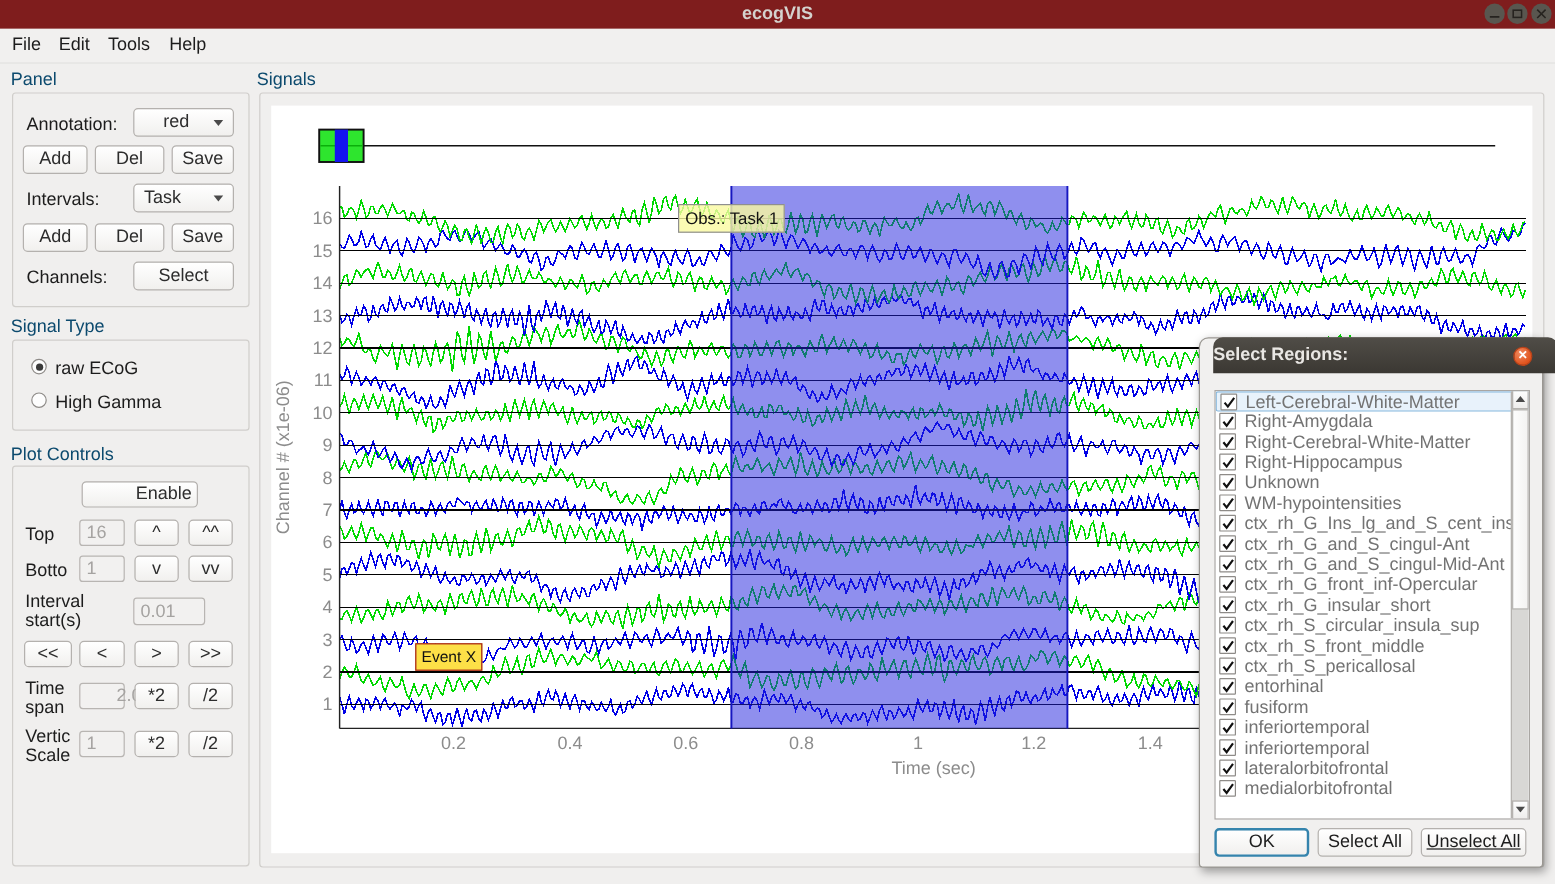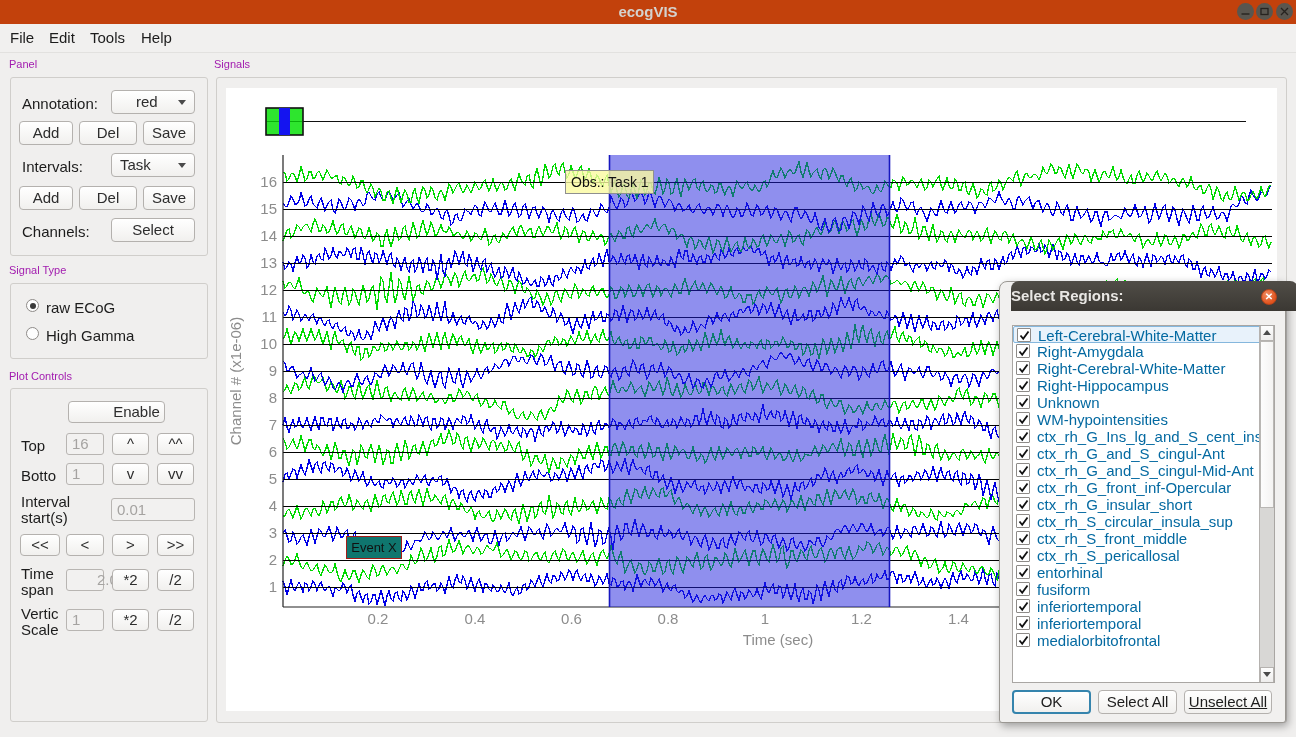--- a/index.html
+++ b/index.html
@@ -1,36 +1,36 @@
 <!DOCTYPE html>
 <html><head><meta charset="utf-8"><style>
 *{margin:0;padding:0;box-sizing:border-box;}
 html,body{width:1296px;height:737px;overflow:hidden;}
 body{font-family:"Liberation Sans",sans-serif;background:#f0efee;position:relative;}
 .abs{position:absolute;}
-.titlebar{position:absolute;left:0;top:0;width:1296px;height:24px;background:#c2410c;}
+.titlebar{position:absolute;left:0;top:0;width:1296px;height:24px;background:#7f1d1d;}
 .title{position:absolute;left:0;top:0;width:100%;text-align:center;color:#d4d2ce;font-size:15px;font-weight:bold;line-height:23px;}
 .winbtn{position:absolute;top:3px;width:17px;height:17px;border-radius:50%;background:#59564f;}
 .menubar{position:absolute;left:0;top:24px;width:1296px;height:29px;background:#f1f0ef;border-bottom:1px solid #e2e1df;color:#1c1c1c;font-size:15px;}
 .menubar span{position:absolute;top:5px;}
-.glabel{position:absolute;font-size:11px;color:#a21caf;}
+.glabel{position:absolute;font-size:15px;color:#0c4a6e;}
 .gbox{position:absolute;border:1px solid #d0cecb;border-radius:3px;background:#f0efee;}
 .btn{position:absolute;background:linear-gradient(#ffffff,#f1f0ee);border:1px solid #b4b1ae;border-radius:4px;font-size:15px;color:#2d2d2d;text-align:center;font-family:"Liberation Sans",sans-serif;}
 .inp{position:absolute;background:#f2f1f0;border:1px solid #b8b5b2;border-radius:3px;font-size:15px;color:#a5a3a1;padding-left:5px;}
 .lbl{position:absolute;font-size:15px;color:#1c1c1c;}
 .combo .arr{position:absolute;right:8px;top:50%;margin-top:-2px;width:0;height:0;border-left:4px solid transparent;border-right:4px solid transparent;border-top:5px solid #4a4a4a;}
 .radio{position:absolute;width:13px;height:13px;border-radius:50%;border:1px solid #8e8b88;background:#fdfdfd;}
 .radio.sel:after{content:"";position:absolute;left:2.5px;top:2.5px;width:6px;height:6px;border-radius:50%;background:#3a3a3a;}
 .tooltip{position:absolute;left:565px;top:170px;width:89px;height:24px;background:rgba(250,250,160,0.8);border:1px solid #8f8f8f;font-size:14px;color:#111;line-height:22px;padding-left:5px;white-space:nowrap;}
-.eventx{position:absolute;left:346px;top:536px;width:56px;height:23px;background:#0f766e;border:1px solid #a41c18;font-size:13px;color:#111;line-height:21px;text-align:center;}
+.eventx{position:absolute;left:346px;top:536px;width:56px;height:23px;background:#fde047;border:1px solid #a41c18;font-size:13px;color:#111;line-height:21px;text-align:center;}
 .dialog{position:absolute;left:999px;top:281px;width:287px;height:442px;background:#f1f0ef;border:1px solid #9a9792;border-radius:8px 8px 3px 3px;box-shadow:2px 3px 8px rgba(0,0,0,0.35);}
 .dtitle{position:absolute;left:-1px;top:-1px;width:287px;height:30px;background:linear-gradient(#504d47,#3b3833);border-radius:8px 8px 0 0;color:#e9e7e4;font-weight:bold;font-size:15px;line-height:29px;margin-left:12px;}
 .dclose{position:absolute;right:8px;top:7px;width:16px;height:16px;border-radius:50%;background:radial-gradient(circle at 35% 30%,#f08a60,#e0521c 72%);border:1px solid #b8431a;color:#fff;font-size:10px;line-height:14px;text-align:center;font-weight:bold;}
 .dlist{position:absolute;left:12px;top:43px;width:263px;height:358px;background:#fff;border:1px solid #a9a6a3;overflow:hidden;}
-.drow{position:relative;height:17px;font-size:15px;color:#0369a1;white-space:nowrap;line-height:17px;}
+.drow{position:relative;height:17px;font-size:15px;color:#737373;white-space:nowrap;line-height:17px;}
 .drow .cb{position:absolute;left:3px;top:1px;width:14px;height:14px;border:1px solid #8e8b88;background:#fff;border-radius:1px;}
 .drow .tx{position:absolute;left:24px;top:0;}
 .drow.hl{background:#e8f2fb;border:1px solid #85b7dd;border-radius:2px;}
 .drow.hl .cb{top:0.5px;}
 .drow.hl .tx{top:0;}
 .dbtn{position:absolute;background:linear-gradient(#ffffff,#f1f0ee);border:1px solid #b4b1ae;border-radius:4px;font-size:15px;color:#1d1d1d;text-align:center;height:24px;line-height:22px;top:408px;}
 .sbar{position:absolute;right:0;top:0;width:15px;height:356px;background:#d8d7d5;border-left:1px solid #b5b2af;}
 .sthumb{position:absolute;left:0;top:15px;width:14px;height:167px;background:linear-gradient(90deg,#fdfdfd,#f4f3f2);border:1px solid #b9b7b4;}
 .sbtn{position:absolute;left:0;width:14px;height:16px;background:linear-gradient(#fdfdfd,#eeedec);border:1px solid #b5b2af;text-align:center;}
 .sbtn svg{display:block;margin:4px auto 0;}
@@ -88,21 +88,21 @@
 <div class="btn" style="left:68px;top:401px;width:97px;height:22px;line-height:20px;padding-left:40px;">Enable</div>
 <div class="lbl" style="left:21px;top:437px;">Top</div>
 <div class="inp" style="left:66px;top:433px;width:38px;height:22px;line-height:20px;">16</div>
 <div class="btn" style="left:112px;top:433px;width:37px;height:22px;line-height:20px;">^</div>
 <div class="btn" style="left:157px;top:433px;width:37px;height:22px;line-height:20px;">^^</div>
 <div class="lbl" style="left:21px;top:467px;">Botto</div>
 <div class="inp" style="left:66px;top:463px;width:38px;height:22px;line-height:20px;">1</div>
 <div class="btn" style="left:112px;top:463px;width:37px;height:22px;line-height:20px;">v</div>
 <div class="btn" style="left:157px;top:463px;width:37px;height:22px;line-height:20px;">vv</div>
 <div class="lbl" style="left:21px;top:494px;line-height:16px;">Interval<br>start(s)</div>
-<div class="inp" style="left:111px;top:498px;width:84px;height:23px;line-height:21px;">0.01</div>
+<div class="inp" style="left:111px;top:498px;width:60px;height:23px;line-height:21px;">0.01</div>
 <div class="btn" style="left:20px;top:534px;width:40px;height:22px;line-height:20px;">&lt;&lt;</div>
 <div class="btn" style="left:66px;top:534px;width:38px;height:22px;line-height:20px;">&lt;</div>
 <div class="btn" style="left:112px;top:534px;width:37px;height:22px;line-height:20px;">&gt;</div>
 <div class="btn" style="left:157px;top:534px;width:37px;height:22px;line-height:20px;">&gt;&gt;</div>
 <div class="lbl" style="left:21px;top:566px;line-height:16px;">Time<br>span</div>
 <div class="inp" style="left:66px;top:569px;width:38px;height:22px;line-height:20px;padding-left:30px;">2.0</div>
 <div class="btn" style="left:112px;top:569px;width:37px;height:22px;line-height:20px;">*2</div>
 <div class="btn" style="left:157px;top:569px;width:37px;height:22px;line-height:20px;">/2</div>
 <div class="lbl" style="left:21px;top:606px;line-height:16px;">Vertic<br>Scale</div>
 <div class="inp" style="left:66px;top:609px;width:38px;height:22px;line-height:20px;">1</div>
@@ -332,20 +332,28 @@
           </svg>
         </span>
         <span class="tx">inferiortemporal</span>
       </div>
     <div class="drow">
         <span class="cb">
           <svg width="11" height="11" style="display:block;margin:1px auto 0;">
             <path d="M1.5 5.5 L4.2 8.8 L9.5 1.5" stroke="#111" stroke-width="1.8" fill="none"></path>
           </svg>
         </span>
+        <span class="tx">lateralorbitofrontal</span>
+      </div>
+    <div class="drow">
+        <span class="cb">
+          <svg width="11" height="11" style="display:block;margin:1px auto 0;">
+            <path d="M1.5 5.5 L4.2 8.8 L9.5 1.5" stroke="#111" stroke-width="1.8" fill="none"></path>
+          </svg>
+        </span>
         <span class="tx">medialorbitofrontal</span>
       </div>
     <div class="sbar">
       <div class="sthumb"></div>
       <div class="sbtn" style="top:-1px;">
           <svg width="8" height="5">
             <path d="M0 5 L4 0 L8 5 Z" fill="#4a4a4a"></path>
           </svg>
         </div>
       <div class="sbtn" style="bottom:-1px;">

